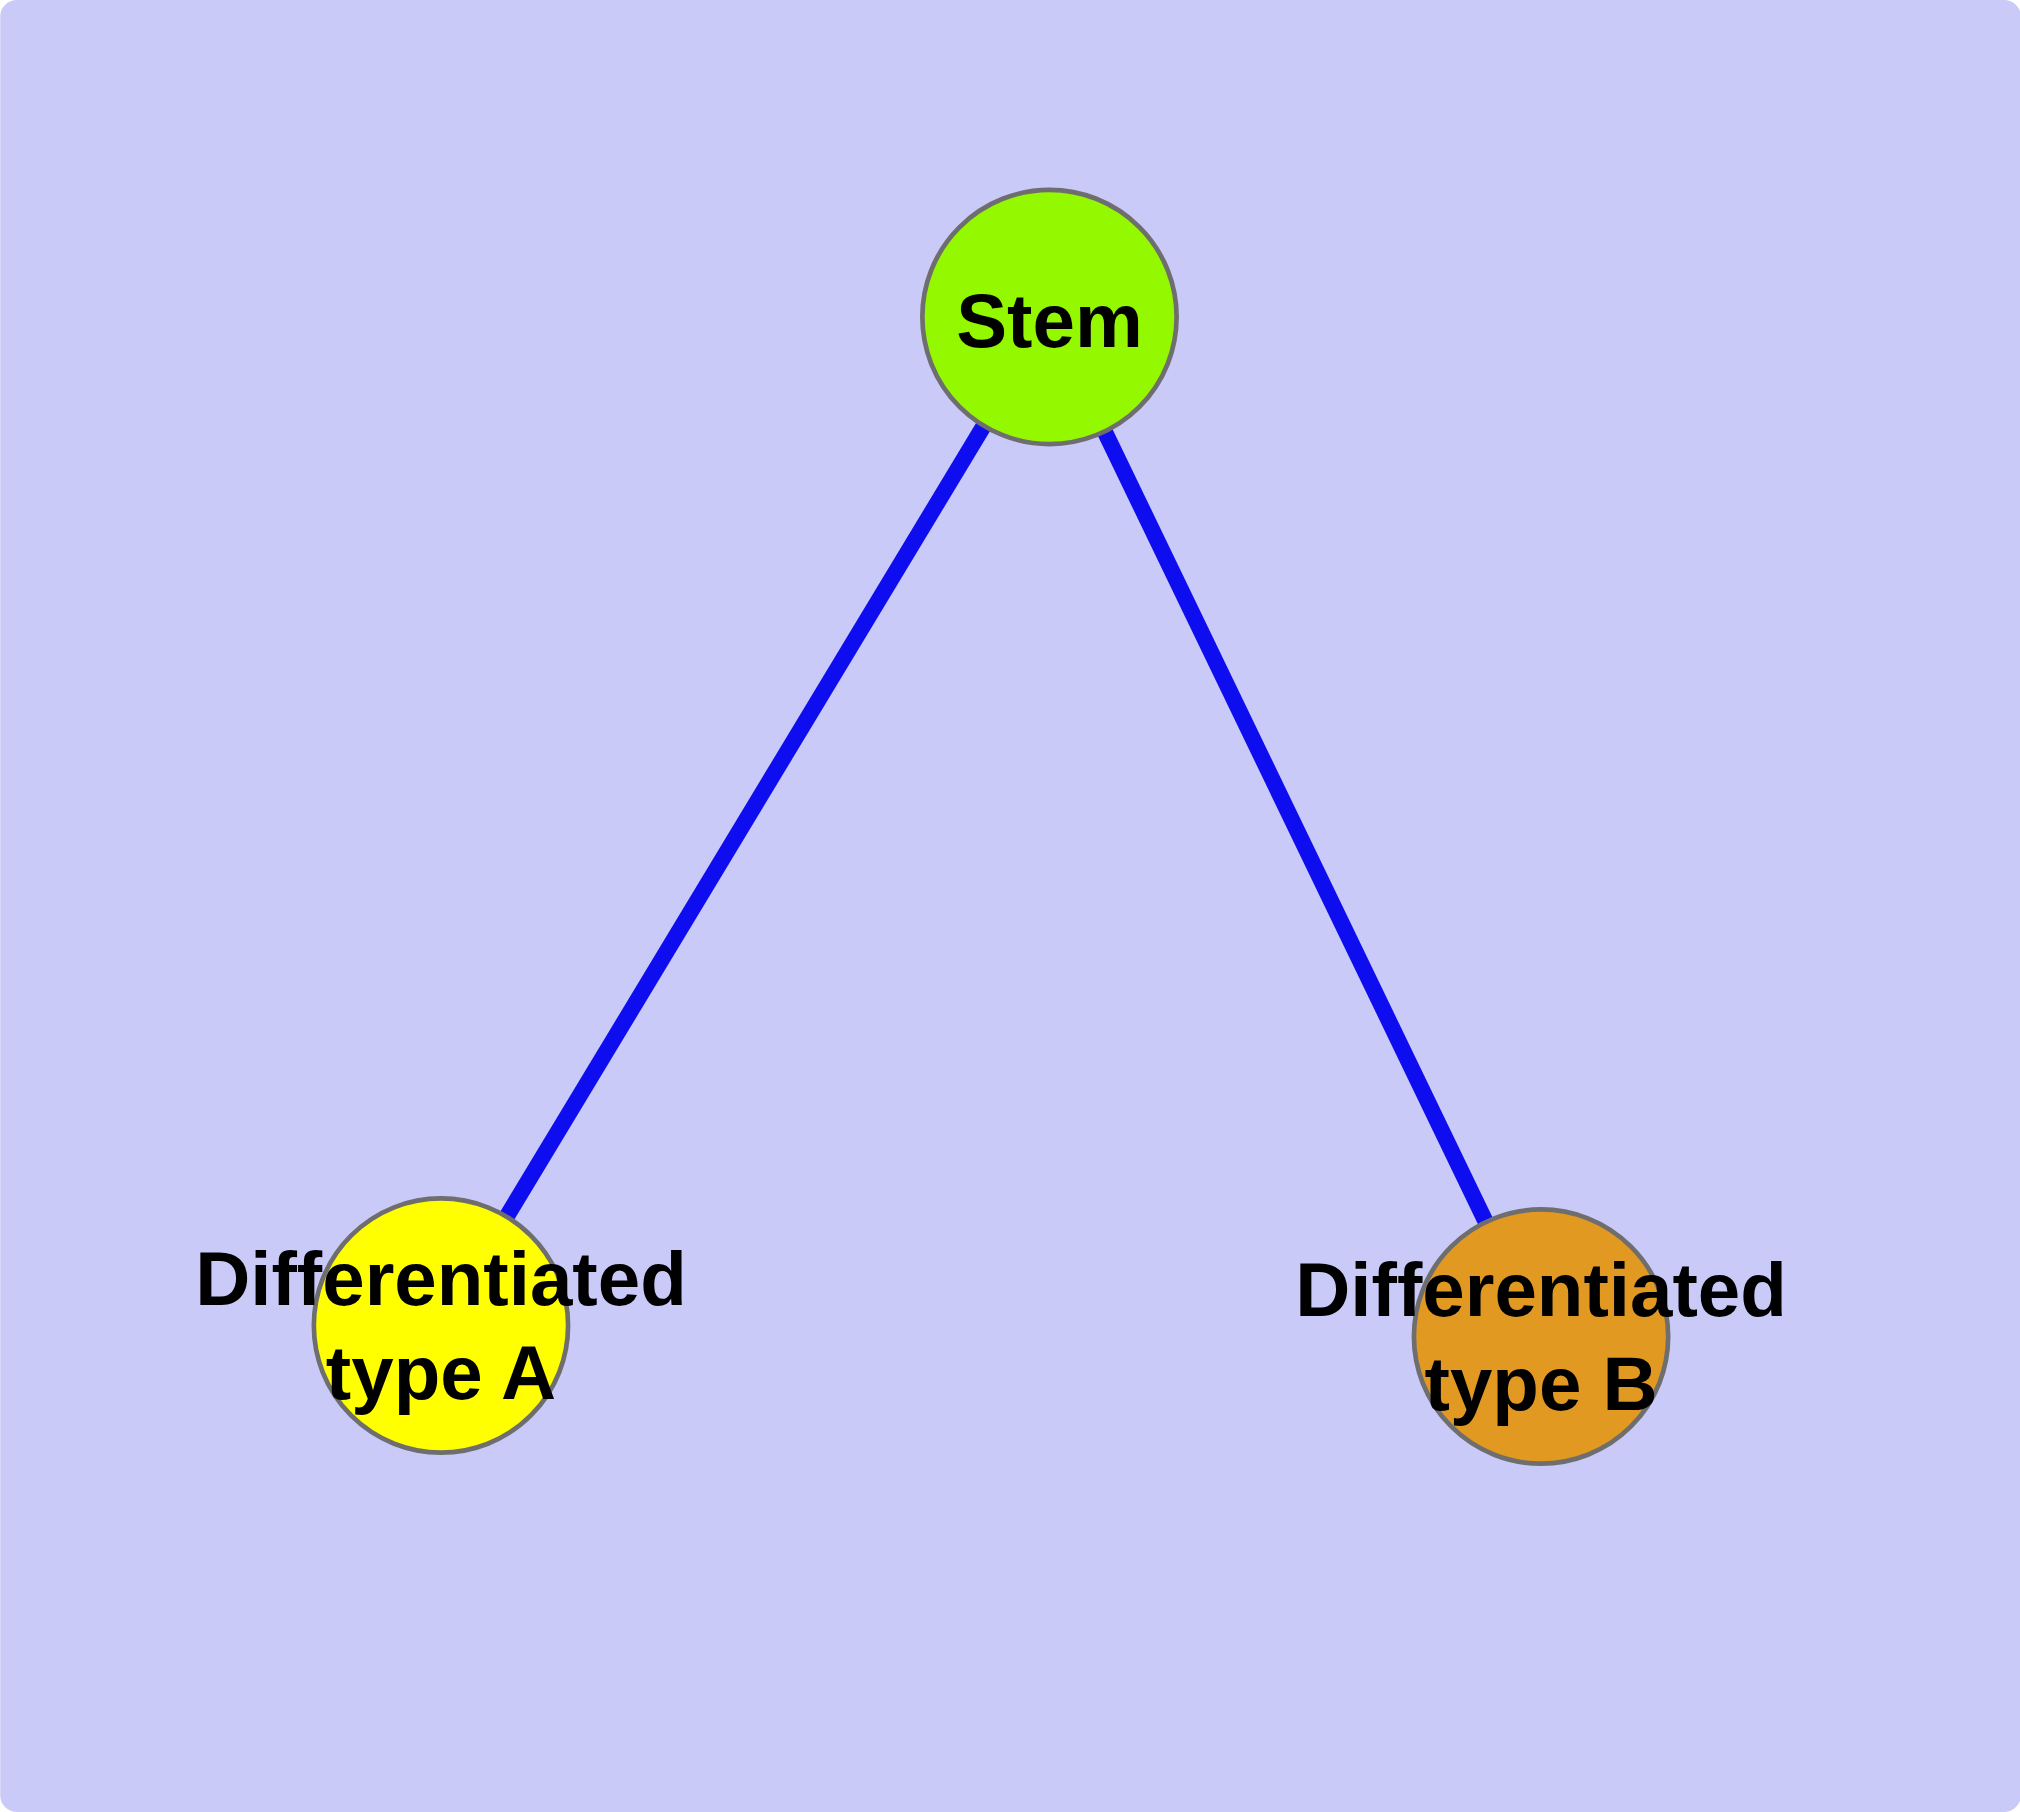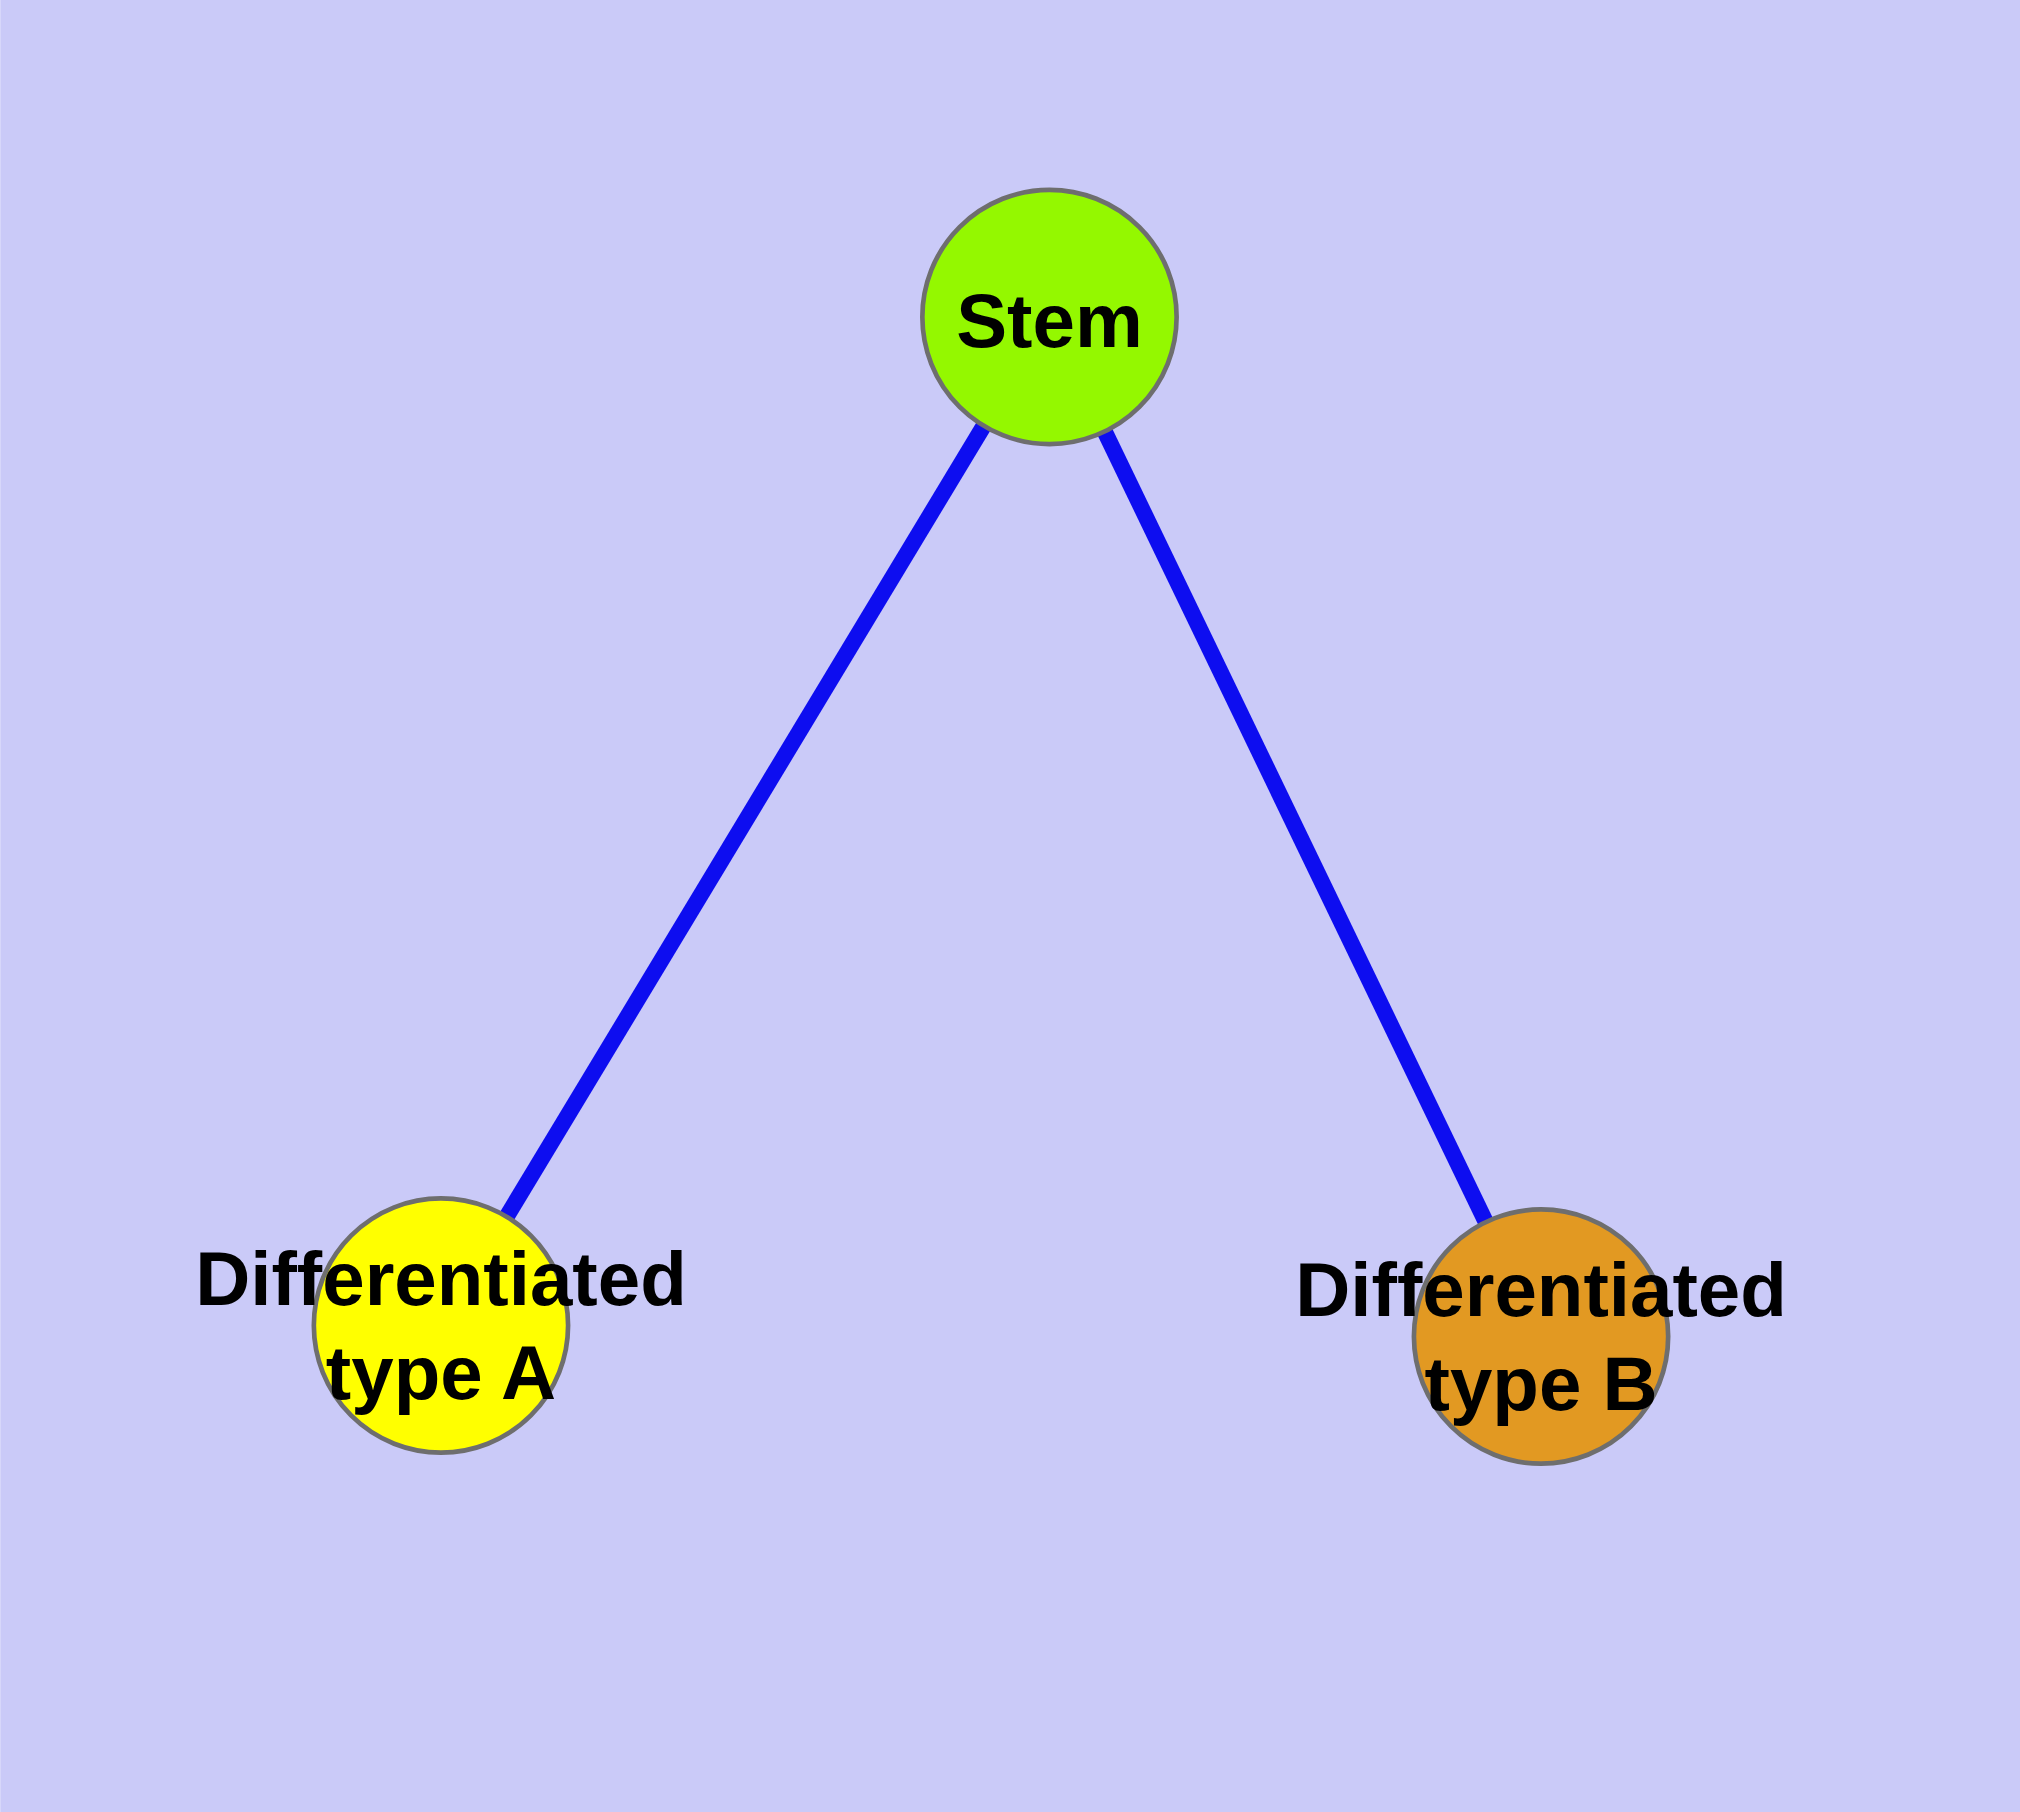--- a/index.html
+++ b/index.html
@@ -4,20 +4,21 @@
 <style>
   html, body {
     margin: 0;
     padding: 0;
   }
   .canvas {
     position: relative;
     width: 2021px;
     height: 1812px;
     overflow: hidden;
+    border-radius: 17px;
   }
   svg {
     display: block;
   }
   .node-label {
     font-family: "Liberation Sans", sans-serif;
     font-weight: bold;
     font-size: 90px;
     text-anchor: middle;
     dominant-baseline: central;

